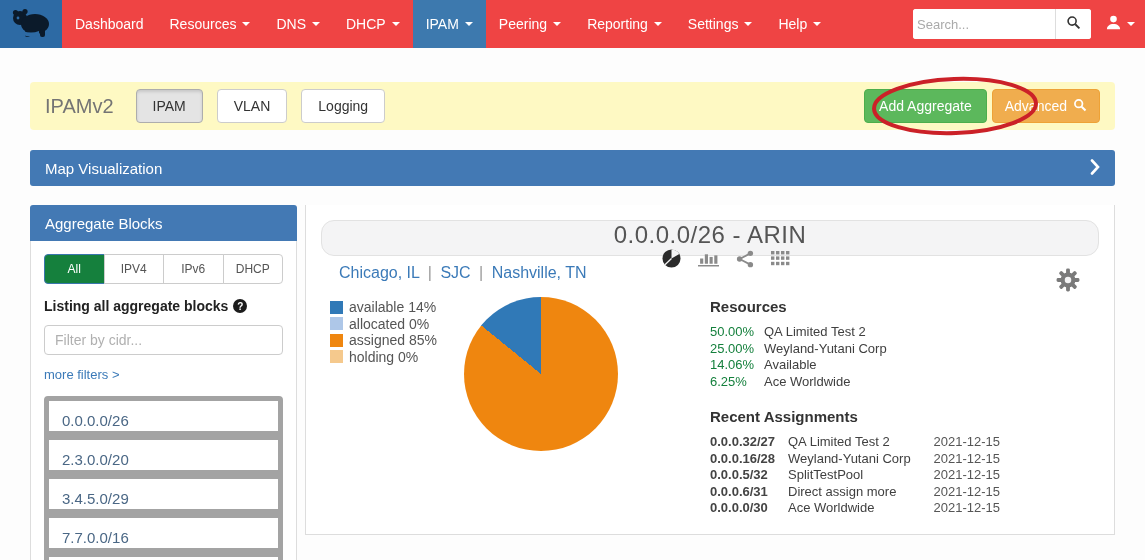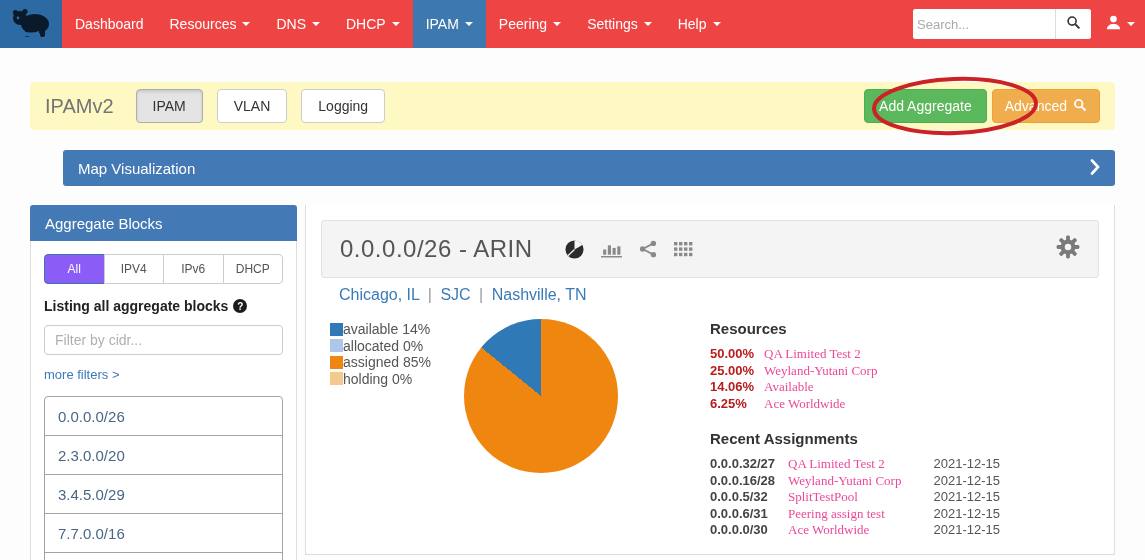--- a/index.html
+++ b/index.html
@@ -35,73 +35,73 @@
   .hbtn-right { margin-left:auto; display:flex; align-items:center; }
   .btn-green { height:34px; padding:0 14px; background:#5cb85c; border:1px solid #4cae4c;
     color:#fff; font-size:14px; border-radius:4px; cursor:pointer; font-family:"Liberation Sans", sans-serif; }
   .btn-orange { height:34px; padding:0 12px; background:#f0ad4e; border:1px solid #eea236;
     color:#fff; font-size:14px; border-radius:4px; cursor:pointer; margin-left:5px;
     display:flex; align-items:center; gap:6px; font-family:"Liberation Sans", sans-serif; }
   .annotation { position:absolute; right:75px; top:-7px; width:170px; height:62px; pointer-events:none; }
 
   
   .map-bar { margin-top:20px; height:36px; background:#4379b4; border-radius:3px; color:#fff;
-    display:flex; align-items:center; padding:0 15px; font-size:15px; cursor:pointer;margin-left:33px; }
+    display:flex; align-items:center; padding:0 15px; font-size:15px; cursor:pointer; }
   .map-bar .chev { margin-left:auto; }
 
   
   .content { margin-top:19px; display:flex; gap:8px; align-items:flex-start; }
   .panel-header { height:36px; background:#4379b4; border-radius:3px 3px 0 0; color:#fff;
     display:flex; align-items:center; padding:0 15px; font-size:15px; }
   .panel-body { background:#fff; border:1px solid #ddd; border-top:none; }
 
   
   .left-panel { width:267px; flex:none; }
   .left-body { padding:13px; min-height:400px; }
   .agg-tabs { display:flex; }
   .agg-tab { flex:1; height:30px; font-size:12px; color:#555; background:#fff; border:1px solid #ccc;
     margin-left:-1px; display:flex; align-items:center; justify-content:center; cursor:pointer; }
   .agg-tab:first-child { margin-left:0; border-radius:4px 0 0 4px; }
   .agg-tab:last-child { border-radius:0 4px 4px 0; }
-  .agg-tab.active { background:#8b5cf6; border-color:#3a76ad; color:#fff; }
+  .agg-tab.active { background:#15803d; border-color:#3a76ad; color:#fff; }
   .listing-label { margin-top:14px; font-size:14px; font-weight:bold; color:#222;
     display:flex; align-items:center; gap:5px; }
   .help-icon { width:14px; height:14px; border-radius:50%; background:#1c1c1c; color:#fff;
     font-size:10px; font-weight:bold; display:inline-flex; align-items:center; justify-content:center; cursor:pointer; }
   .filter-input { margin-top:11px; width:100%; height:30px; border:1px solid #ccc; border-radius:4px;
     padding:0 10px; font-size:14px; color:#333; font-family:"Liberation Sans", sans-serif; }
   .filter-input::placeholder { color:#b0b0b0; }
   .more-filters { margin-top:12px; font-size:13px; color:#3b7ab8; cursor:pointer; display:inline-block; }
   .block-list { margin-top:13px; }
-  .block-row { height:40px; line-height:40px; padding-left:13px; border:1px solid #a3a3a3; margin-top:-1px;
+  .block-row { height:40px; line-height:40px; padding-left:13px; border:5px solid #a3a3a3; margin-top:-1px;
     color:#4a6785; font-size:15px; background:#fff; cursor:pointer; }
   .block-row:first-child { margin-top:0; border-radius:4px 4px 0 0; }
 
   
   .right-panel { flex:1; }
   .right-body { position:relative; min-height:330px; padding:15px 15px 0 15px; }
-  .sub-header { height:58px; background:#f4f4f5; border:1px solid #e2e2e2; border-radius:3px;
-    display:flex; align-items:center; padding:0 18px; }
+  .sub-header { height:36px; background:#f4f4f5; border:1px solid #e2e2e2; border-radius:13px;
+    display:flex; align-items:center; padding:0 18px;flex-direction:column; }
   .block-title { font-size:24px; color:#555; letter-spacing:.5px; }
   .sub-icons { display:flex; align-items:center; gap:17px; margin-left:32px; }
   .icon-btn { cursor:pointer; display:flex; align-items:center; }
   .gear { margin-left:auto; cursor:pointer; }
   .locations { margin-top:8px; padding-left:18px; font-size:16px; }
   .loc-link { color:#3b7ab8; cursor:pointer; }
   .loc-sep { color:#999; padding:0 4px; }
   .chart-region { position:relative; height:250px; }
   .legend { position:absolute; left:9px; top:17px; }
-  .legend-item { font-size:14px; color:#555; line-height:16.5px; display:flex; align-items:center; }
+  .legend-item { font-size:14px; color:#555; line-height:16.5px; display:flex; align-items:center; gap:6px; }
   .legend-swatch { width:13px; height:13px; flex:none; display:inline-block; }
   .pie { position:absolute; left:143px; top:15px; width:154px; height:154px; border-radius:50%; }
   .stats-col { position:absolute; left:389px; top:16px; width:290px; }
   .stats-heading { font-size:15px; font-weight:bold; color:#333; margin-bottom:9px; }
   .res-row { display:flex; font-size:13px; line-height:16.5px; }
-  .res-pct { width:54px; font-weight:bold; color:#b91c1c; flex:none; }
-  .blue-link { color:#ec4899; cursor:pointer;font-family:Liberation Serif, serif; }
+  .res-pct { width:54px; font-weight:normal; color:#15803d; flex:none; }
+  .blue-link { color:#404040; cursor:pointer; }
   .recent-heading { margin-top:18px; }
   .rec-row { display:flex; font-size:13px; line-height:16.5px; }
   .rec-cidr { width:78px; font-weight:bold; color:#444; flex:none; }
   .rec-name { flex:1; }
   .rec-date { width:70px; text-align:right; color:#555; flex:none; }
 </style>
 </head>
 <body>
 
 <div class="navbar">
@@ -135,20 +135,24 @@
   <div class="nav-item">
     <span>DHCP</span>
     <span class="caret"></span>
   </div>
   <div class="nav-item active">
     <span>IPAM</span>
     <span class="caret"></span>
   </div>
   <div class="nav-item">
     <span>Peering</span>
+    <span class="caret"></span>
+  </div>
+  <div class="nav-item">
+    <span>Reporting</span>
     <span class="caret"></span>
   </div>
   <div class="nav-item">
     <span>Settings</span>
     <span class="caret"></span>
   </div>
   <div class="nav-item">
     <span>Help</span>
     <span class="caret"></span>
   </div>
@@ -360,21 +364,21 @@
               <span class="rec-name blue-link">Weyland-Yutani Corp</span>
               <span class="rec-date">2021-12-15</span>
             </div>
             <div class="rec-row">
               <span class="rec-cidr">0.0.0.5/32</span>
               <span class="rec-name blue-link">SplitTestPool</span>
               <span class="rec-date">2021-12-15</span>
             </div>
             <div class="rec-row">
               <span class="rec-cidr">0.0.0.6/31</span>
-              <span class="rec-name blue-link">Peering assign test</span>
+              <span class="rec-name blue-link">Direct assign more</span>
               <span class="rec-date">2021-12-15</span>
             </div>
             <div class="rec-row">
               <span class="rec-cidr">0.0.0.0/30</span>
               <span class="rec-name blue-link">Ace Worldwide</span>
               <span class="rec-date">2021-12-15</span>
             </div>
           </div>
         </div>
       </div>

